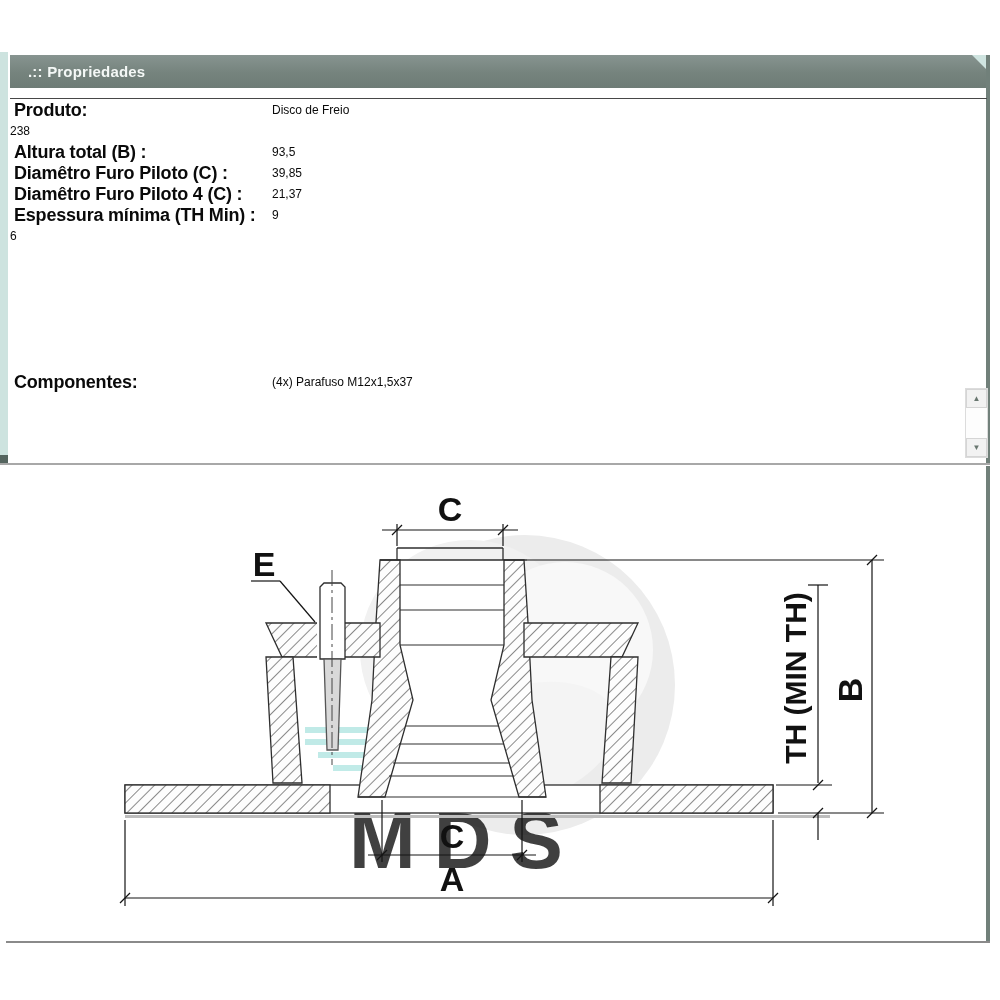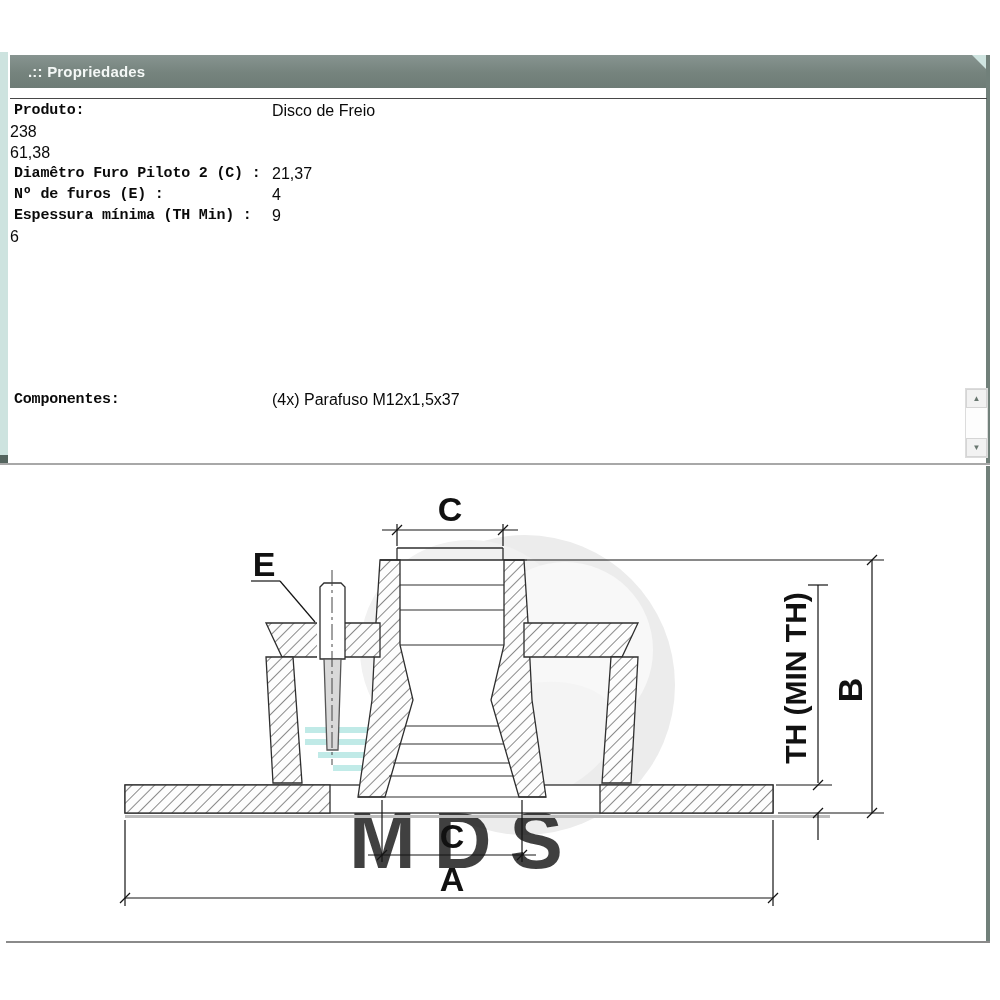--- a/index.html
+++ b/index.html
@@ -14,23 +14,23 @@
               border-top:16px solid #cfe4e0;border-left:16px solid transparent;}
   .mint-strip{position:absolute;left:0;top:52px;width:8px;height:412px;background:#cde3df;border-right:2px solid #fff;}
   .mint-foot{position:absolute;left:0;top:455px;width:8px;height:10px;background:#55655f;}
   .right-border{position:absolute;left:986px;top:55px;width:4px;height:886px;background:#71807a;}
   .bottom-border{position:absolute;left:6px;top:941px;width:984px;height:2px;background:#8a8a8a;}
   .top-rule{position:absolute;left:10px;top:98px;width:977px;height:1px;background:#474747;}
   .divider{position:absolute;left:0;top:463px;width:990px;height:2px;background:#a8a8a8;border-bottom:1px solid #fff;}
   
   .props{position:absolute;left:10px;top:100px;width:950px;}
   .prow{display:flex;height:21px;line-height:21px;}
-  .plabel{width:258px;padding-left:4px;font-weight:bold;font-size:15px;letter-spacing:-0.2px;white-space:nowrap;font-family:Liberation Mono, monospace;}
-  .pvalue{font-size:16px;white-space:nowrap;}
-  .components{position:absolute;left:10px;top:389px;width:950px;}
+  .plabel{width:258px;padding-left:4px;font-weight:bold;font-size:18px;letter-spacing:-0.2px;white-space:nowrap;}
+  .pvalue{font-size:12px;white-space:nowrap;}
+  .components{position:absolute;left:10px;top:372px;width:950px;}
   
   .sbar{position:absolute;left:965px;top:388px;width:23px;height:70px;background:#fafafa;border:1px solid #dcdcdc;box-sizing:border-box;}
   .sbtn{position:absolute;left:0;width:21px;height:19px;background:#f2f2f2;border:1px solid #d5d5d5;box-sizing:border-box;
         display:flex;align-items:center;justify-content:center;font-size:8px;color:#68766f;}
   .sbtn.up{top:0;}
   .sbtn.down{bottom:0;}
   .strack{position:absolute;left:0;top:19px;width:21px;height:30px;background:#fdfdfd;}
   
   .diagram{position:absolute;left:0;top:465px;}
   .dimtxt{font-family:"Liberation Sans",sans-serif;font-weight:bold;fill:#111;}
@@ -52,29 +52,30 @@
   <div class="props">
 
   <div class="prow">
       <span class="plabel">Produto:</span>
       <span class="pvalue">Disco de Freio</span>
     </div>
       <div class="prow">
       <span class="pvalue">238</span>
     </div>
       <div class="prow">
-      <span class="pvalue">61,38</span>
-    </div>
-      <div class="prow">
-      <span class="plabel">Diamêtro Furo Piloto 2 (C) :</span>
+      <span class="plabel">Altura total (B) :</span>
+      <span class="pvalue">93,5</span>
+    </div>
+      <div class="prow">
+      <span class="plabel">Diamêtro Furo Piloto (C) :</span>
+      <span class="pvalue">39,85</span>
+    </div>
+      <div class="prow">
+      <span class="plabel">Diamêtro Furo Piloto 4 (C) :</span>
       <span class="pvalue">21,37</span>
-    </div>
-      <div class="prow">
-      <span class="plabel">Nº de furos (E) :</span>
-      <span class="pvalue">4</span>
     </div>
       <div class="prow">
       <span class="plabel">Espessura mínima (TH Min) :</span>
       <span class="pvalue">9</span>
     </div>
       <div class="prow">
       <span class="pvalue">6</span>
     </div>
     </div>
 

